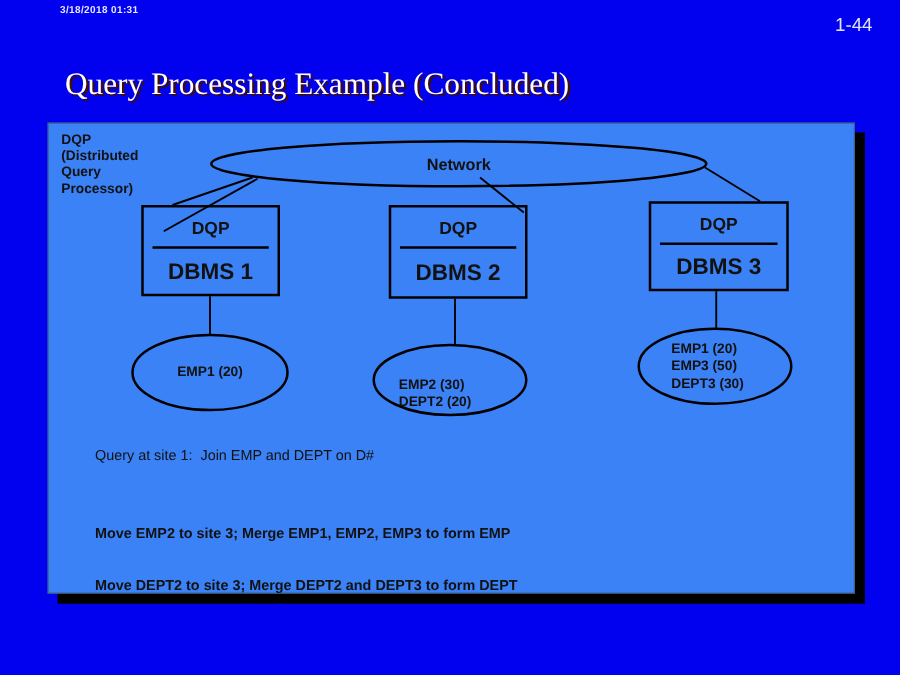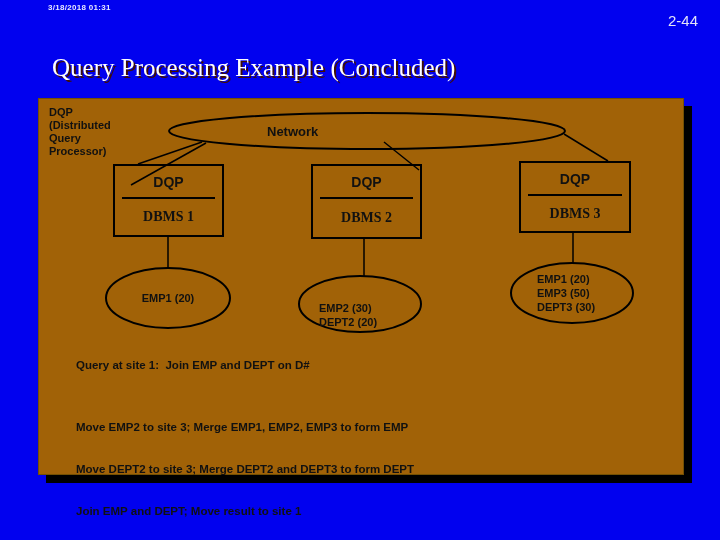--- a/index.html
+++ b/index.html
@@ -22,66 +22,66 @@
     font-size:25px;color:#ffffff;
     text-shadow:2px 2px 0 #3f0f06;
     white-space:nowrap;
   }
   .panel-shadow{
     position:absolute;left:46px;top:106px;width:646px;height:377px;
     background:#000000;
   }
   .panel{
     position:absolute;left:38px;top:98px;width:646px;height:377px;
-    background:#a16207;border:1px solid rgba(60,60,0,.45);
+    background:#3b82f6;border:1px solid rgba(60,60,0,.45);
     box-sizing:border-box;
   }
   .panel svg{position:absolute;left:0;top:0;}
   .dqp-label{
     position:absolute;left:10px;top:7px;
     font-size:11px;font-weight:bold;color:#111;line-height:13px;
   }
   .network-label{
-    position:absolute;left:228px;top:25px;width:200px;text-align:left;
+    position:absolute;left:228px;top:25px;width:200px;text-align:center;
     font-size:13px;font-weight:bold;color:#111;
   }
   .node-box{
     position:absolute;box-sizing:border-box;
     border:2px solid #000;background:transparent;
     display:flex;flex-direction:column;
   }
   .node-box .top-label{
     flex:0 0 31px;display:flex;align-items:center;justify-content:center;
     font-size:14px;font-weight:bold;color:#111;
   }
   .node-box .divider{
     height:0;border-top:2px solid #000;margin:0 7px;
   }
   .node-box .bottom-label{
     flex:1;display:flex;align-items:center;justify-content:center;
-    font-size:14px;font-weight:bold;color:#111;font-family:Liberation Serif, serif;
+    font-size:18px;font-weight:bold;color:#111;
   }
   .ellipse-label{
     position:absolute;font-size:11px;font-weight:bold;color:#111;line-height:14px;
   }
   .ellipse-label.centered{text-align:center;}
   .notes-line1{
     position:absolute;left:37px;top:260px;
-    font-size:11.5px;font-weight:bold;color:#111;white-space:pre;
+    font-size:11.5px;font-weight:normal;color:#111;white-space:pre;
   }
   .notes-block{
     position:absolute;left:37px;top:293px;
     font-size:11.5px;font-weight:bold;color:#111;line-height:14px;white-space:pre;
   }
 </style>
 </head>
 <body>
 
 <div class="timestamp">3/18/2018 01:31</div>
-<div class="page-number">2-44</div>
+<div class="page-number">1-44</div>
 <div class="slide-title">Query Processing Example (Concluded)</div>
 
 <div class="panel-shadow"></div>
 
 <div class="panel">
 
   <svg width="646" height="377" viewBox="0 0 646 377">
     <ellipse cx="328" cy="32" rx="198" ry="18" fill="none" stroke="#000" stroke-width="2"></ellipse>
     <line x1="92" y1="86" x2="167" y2="44" stroke="#000" stroke-width="1.5"></line>
     <line x1="163" y1="43" x2="99" y2="65" stroke="#000" stroke-width="1.5"></line>
@@ -135,16 +135,15 @@
     <div>EMP1 (20)</div>
     <div>EMP3 (50)</div>
     <div>DEPT3 (30)</div>
   </div>
 
   <div class="notes-line1">Query at site 1:  Join EMP and DEPT on D#</div>
 
   <div class="notes-block">
     <div>Move EMP2 to site 3; Merge EMP1, EMP2, EMP3 to form EMP</div>
     <div>Move DEPT2 to site 3; Merge DEPT2 and DEPT3 to form DEPT</div>
-    <div>Join EMP and DEPT; Move result to site 1</div>
   </div>
 
 </div>
 
 </body></html>

